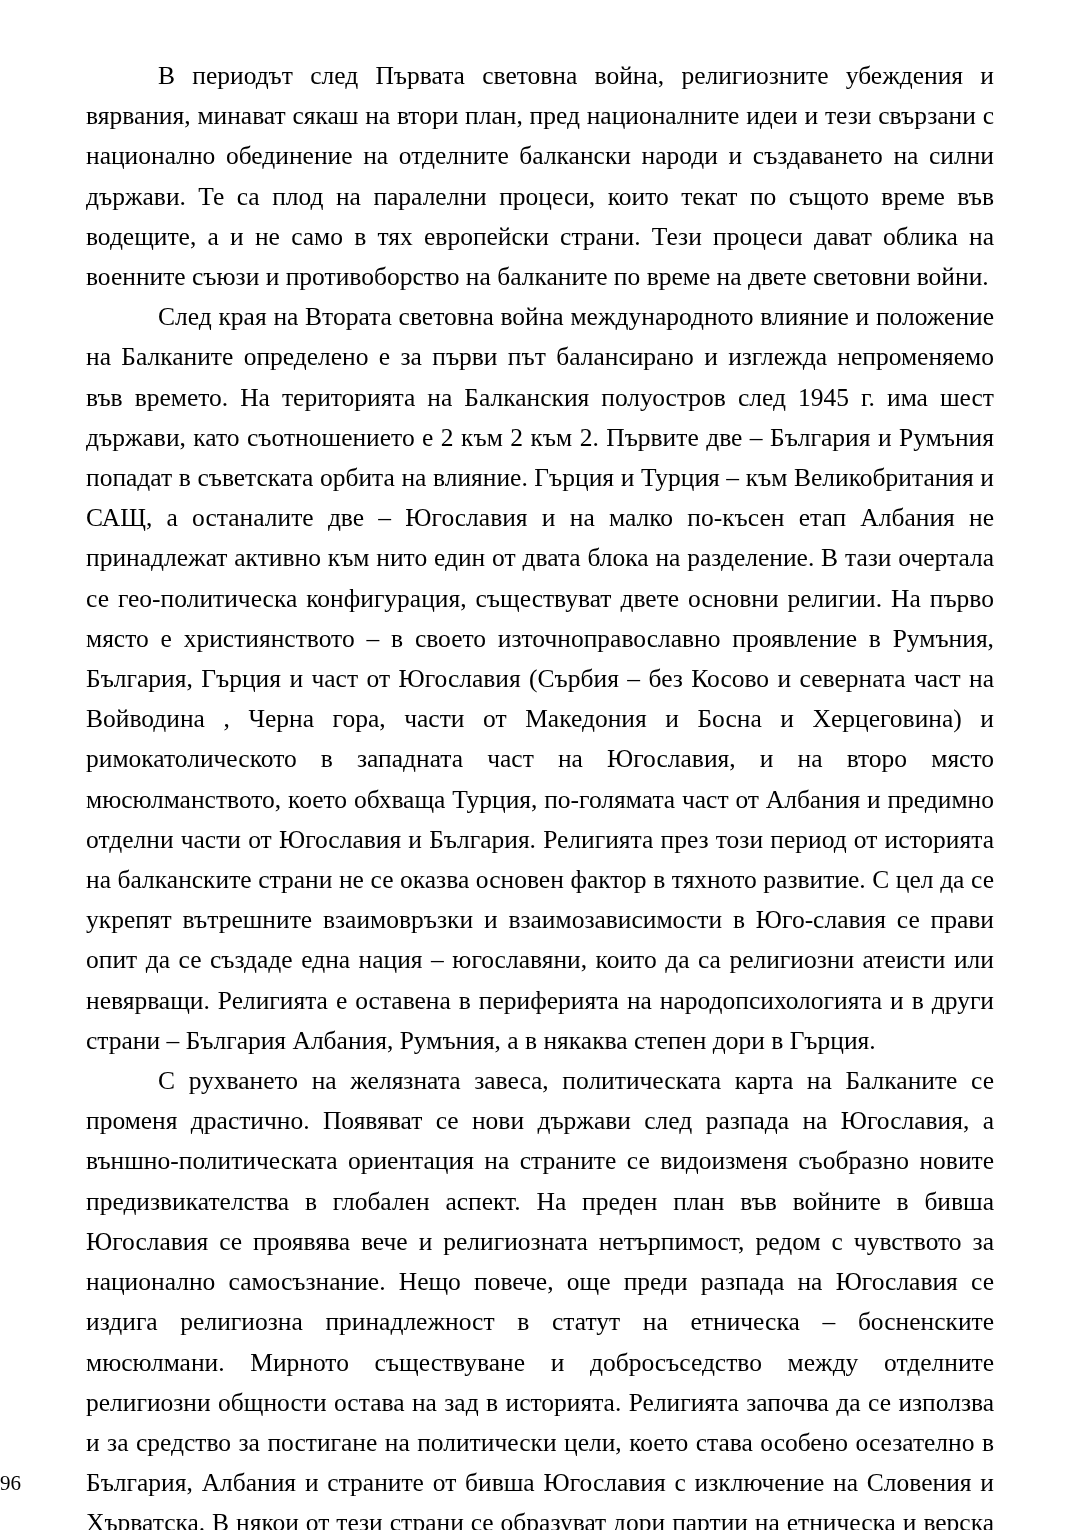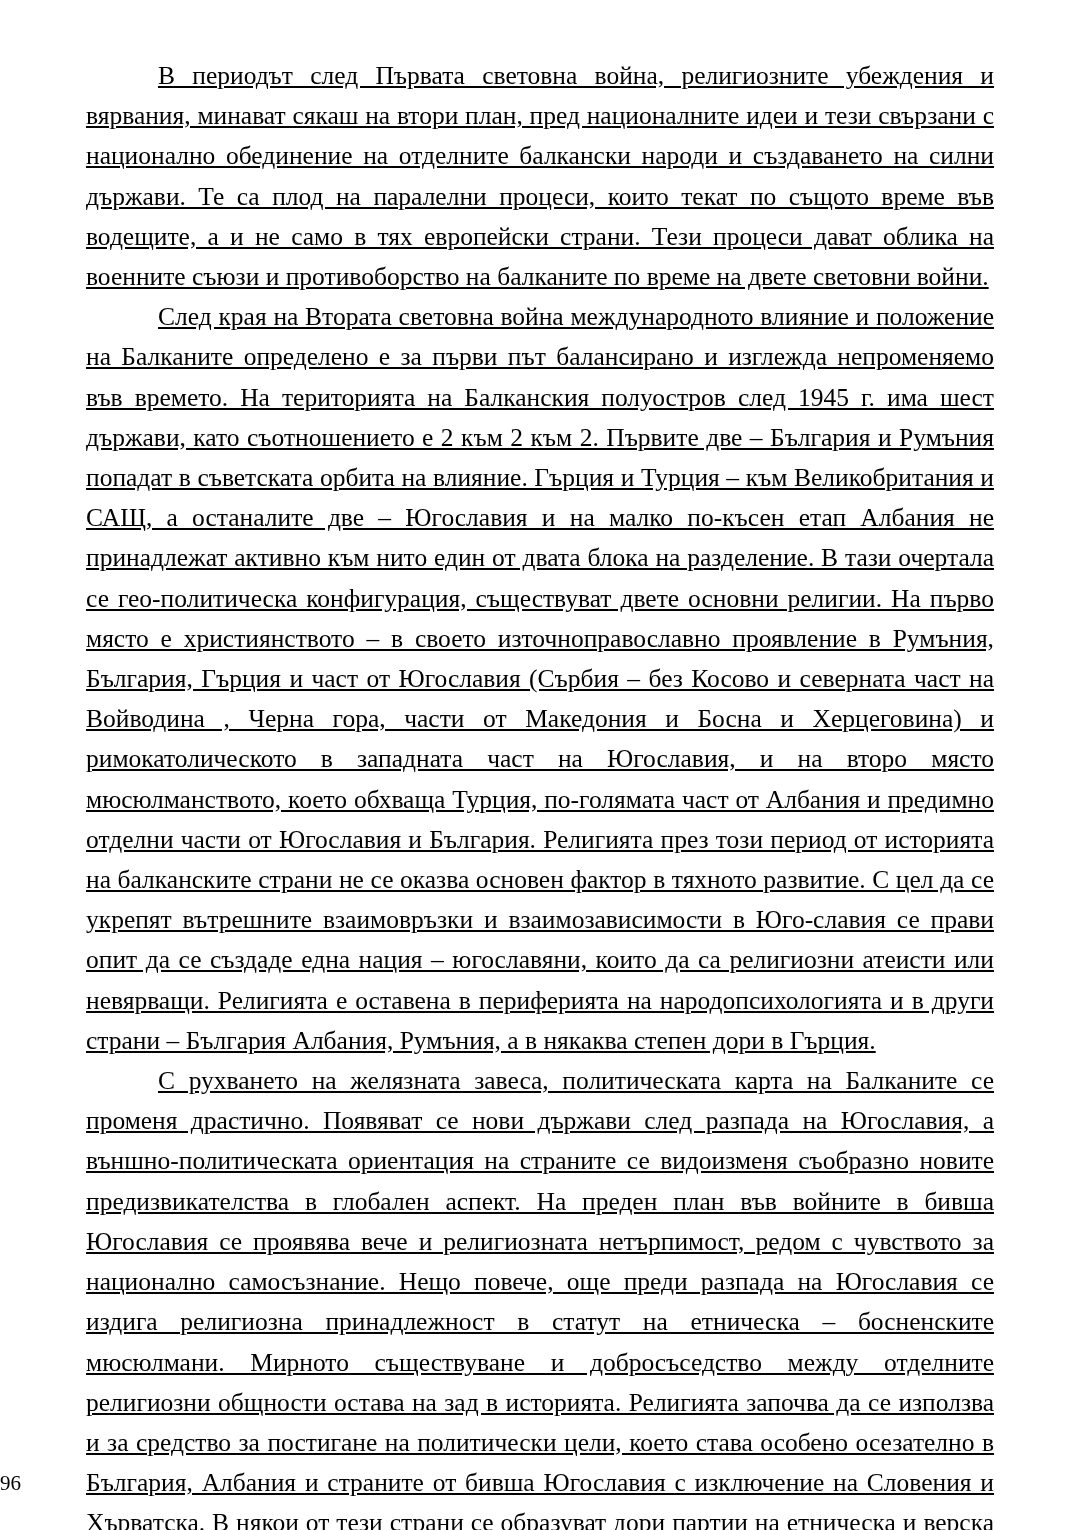--- a/index.html
+++ b/index.html
@@ -9,21 +9,20 @@
   }
   .page {
     position: relative;
     width: 1080px;
     height: 1530px;
     background: #ffffff;
     box-sizing: border-box;
     padding: 56px 86px 0 86px;
     font-family: "Liberation Serif", "DejaVu Serif", serif;
     color: #000000;
-    text-decoration: underline;
   }
   .body-text {
     font-size: 25.5px;
     line-height: 40.2px;
     text-align: justify;
     text-justify: inter-word;
     color: #000;
   }
   .body-text p {
     margin: 0;

